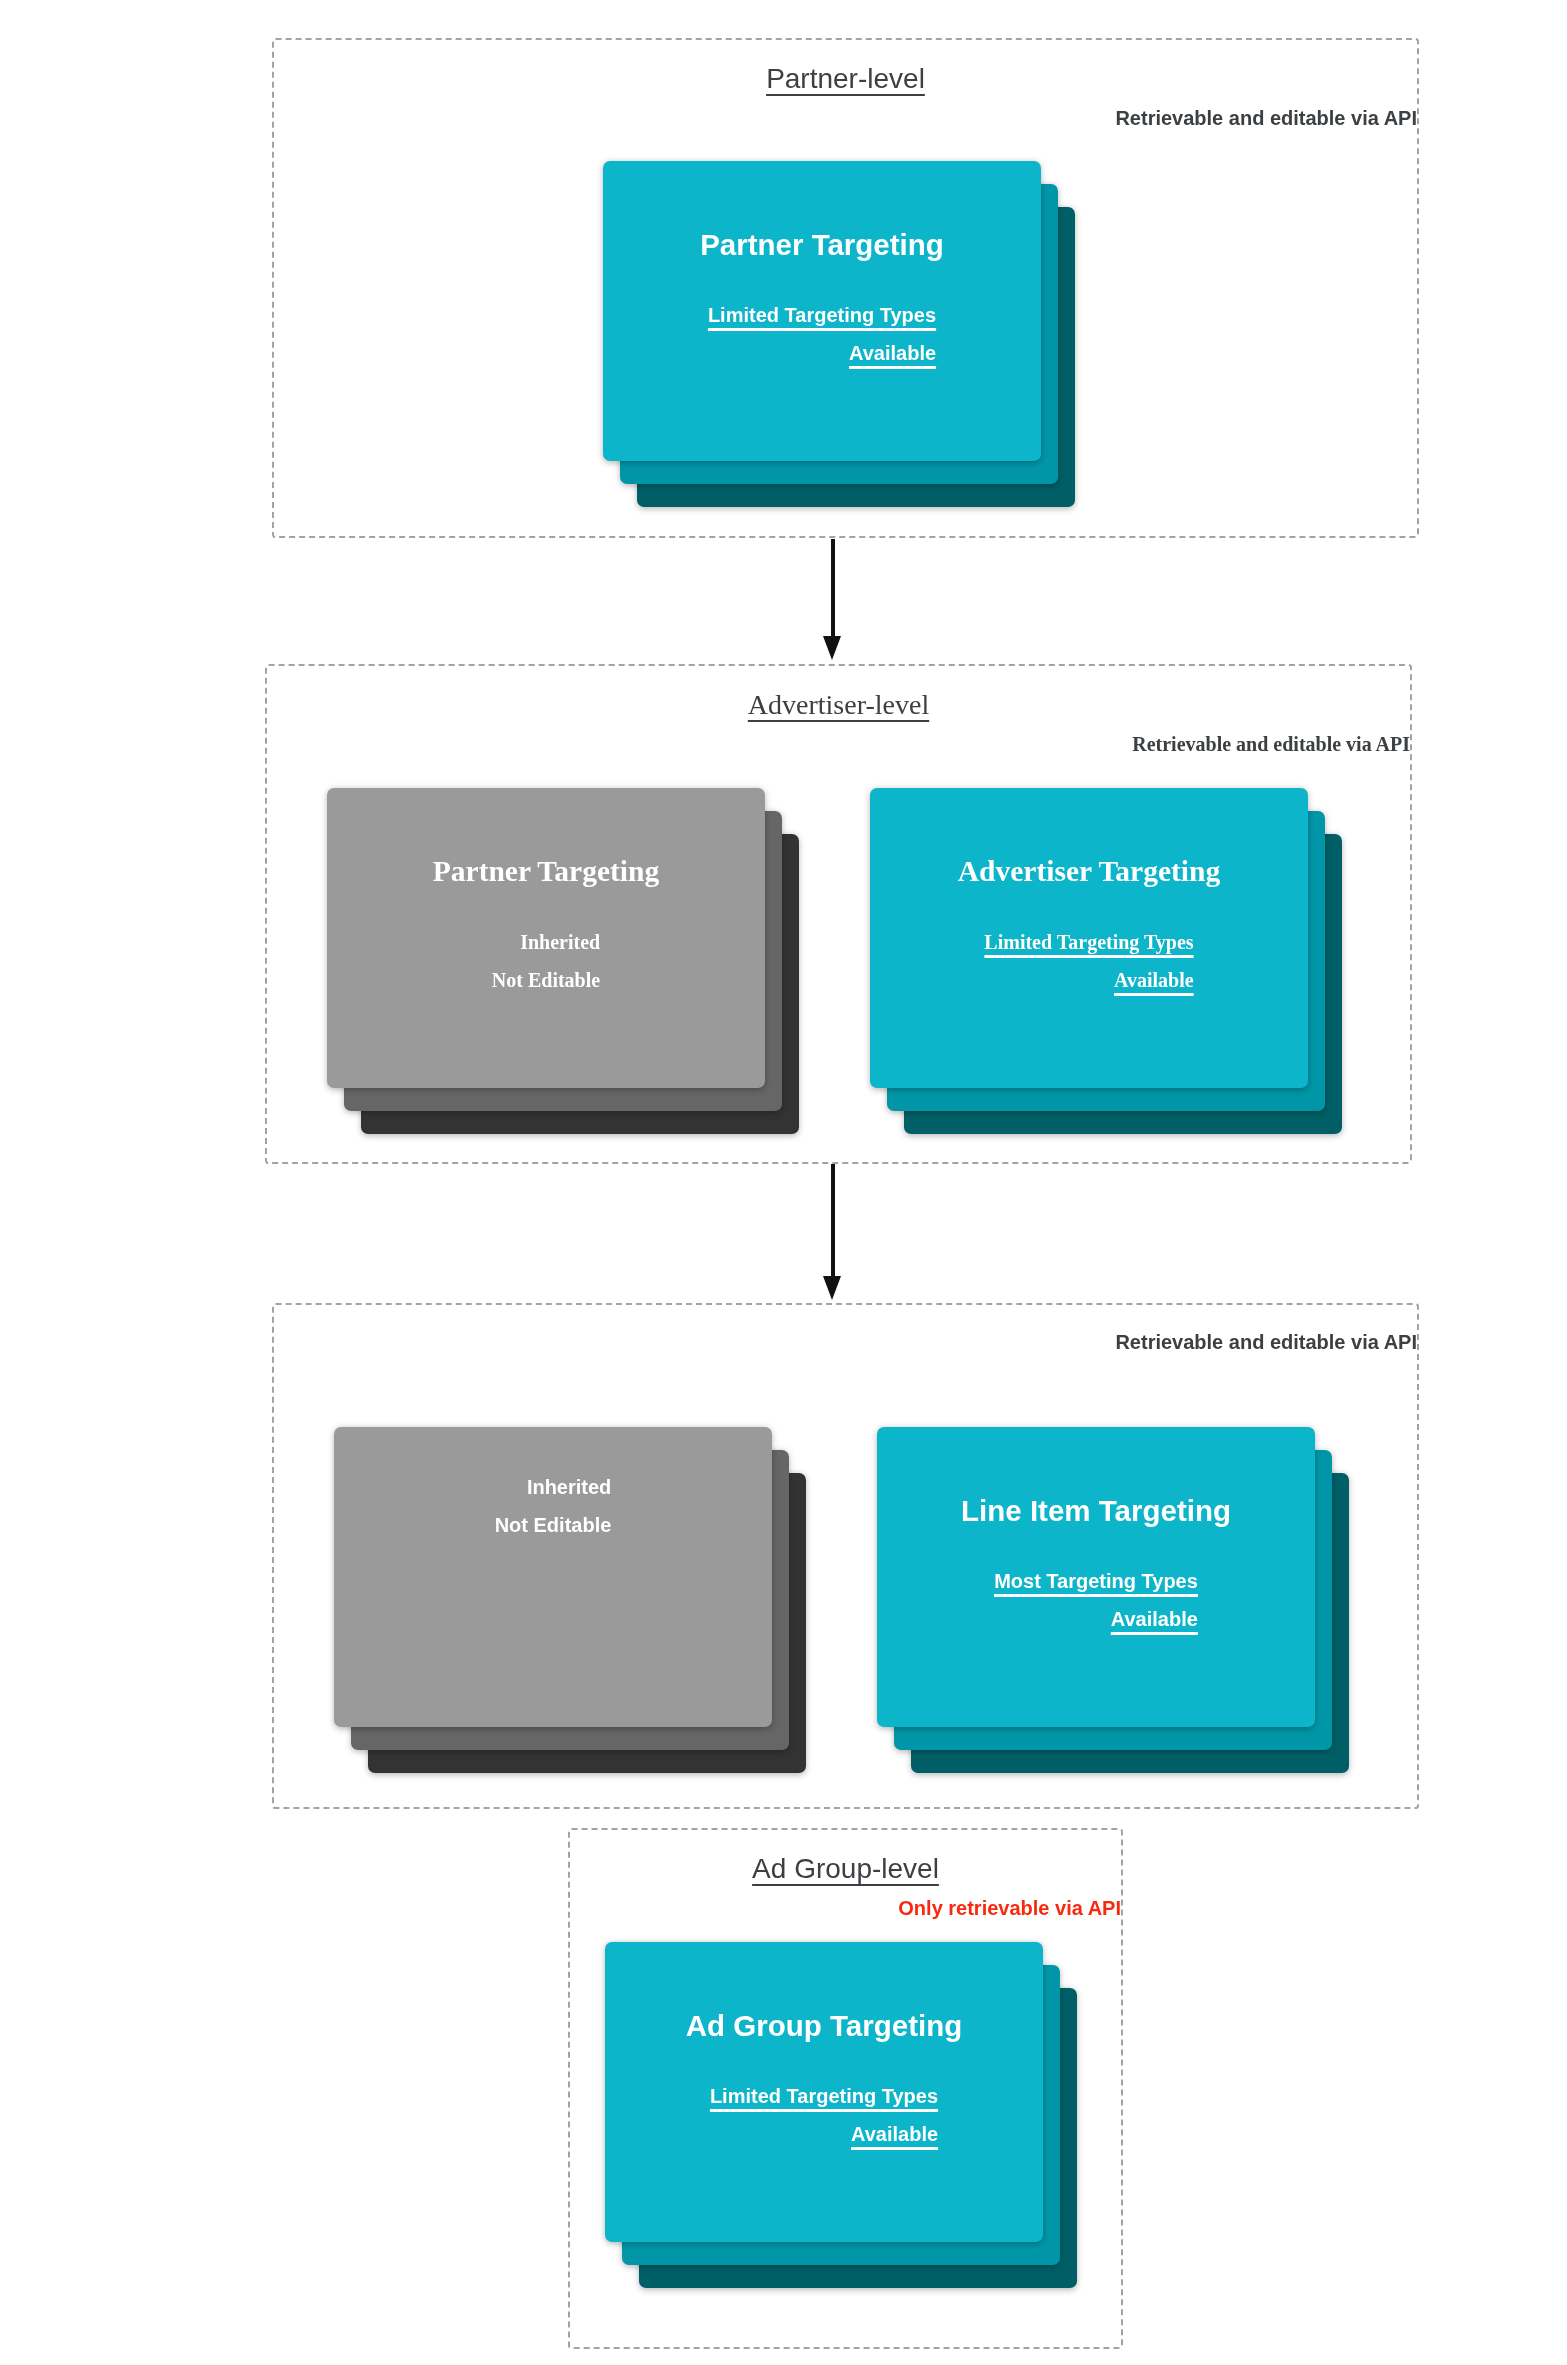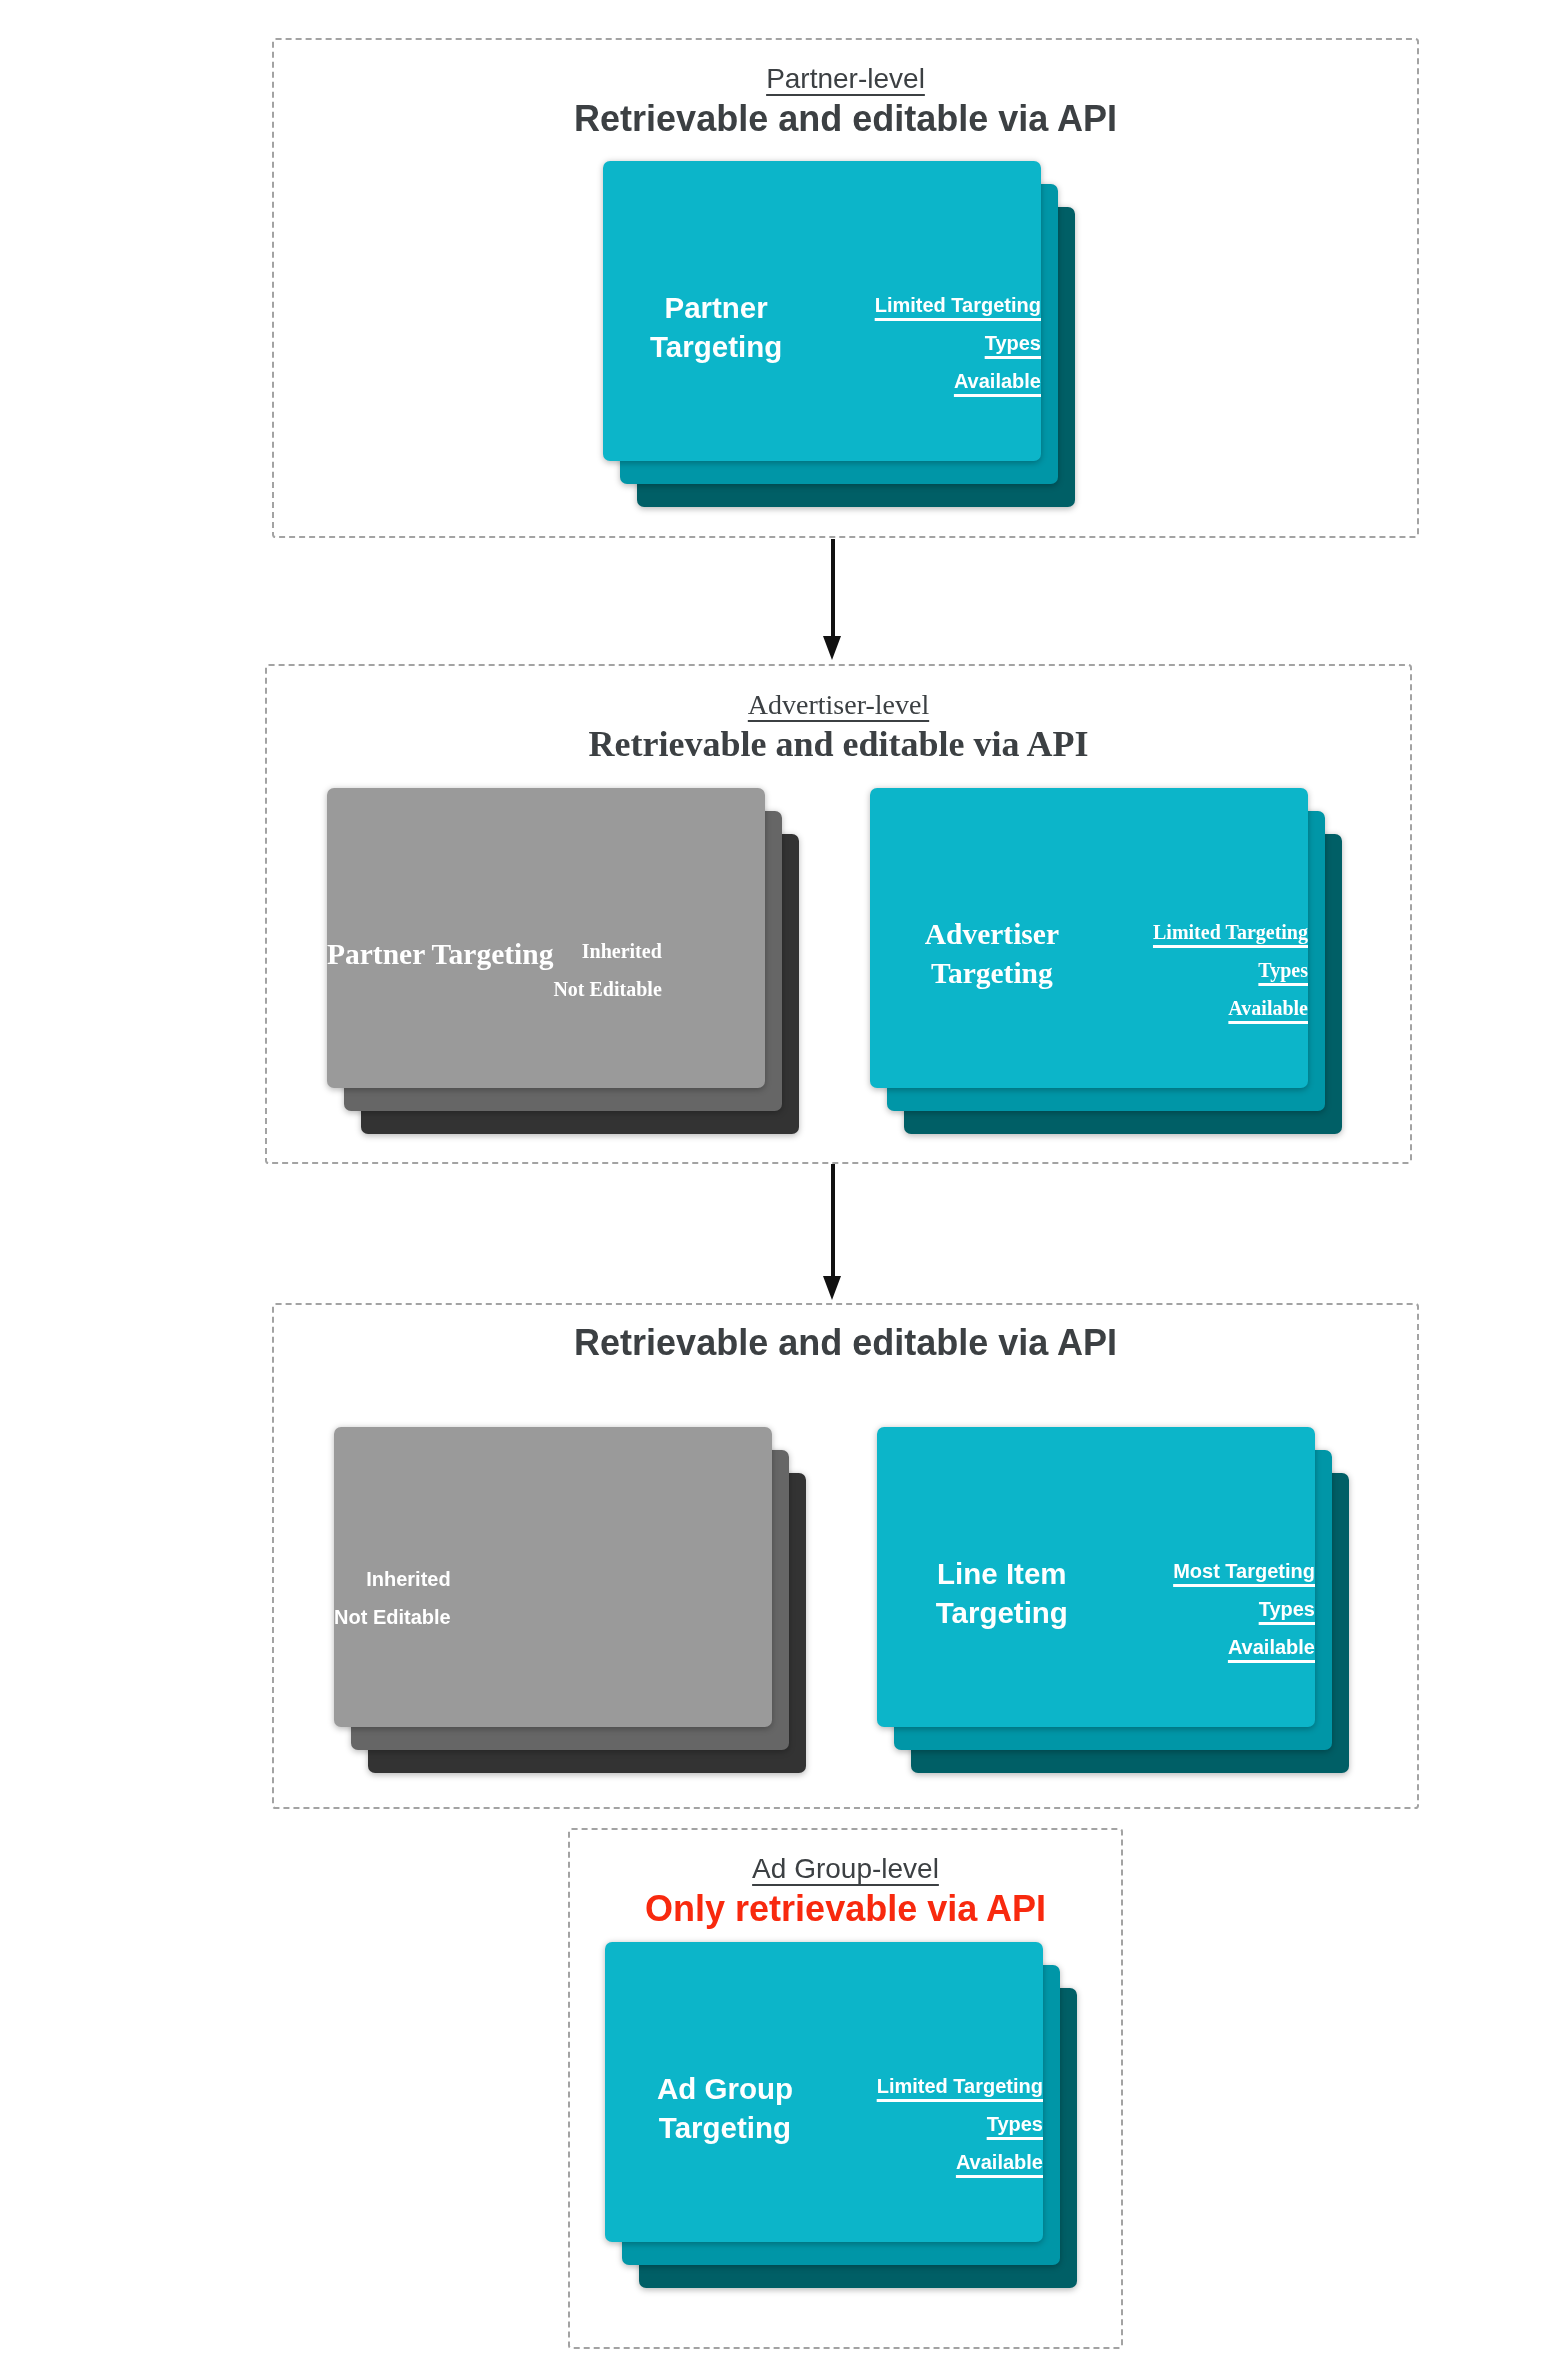--- a/index.html
+++ b/index.html
@@ -22,29 +22,29 @@
   .panel{position:absolute;border:2.7px dashed var(--dash);border-radius:3.6px;text-align:center;padding-top:18px;}
   .s1{left:238px;top:38px;width:1147px;height:500px;}
   .s2{left:231px;top:664px;width:1147px;height:500px;font-family:Liberation Serif, serif;}
   .s3{left:238px;top:1303px;width:1147px;height:506px;}
   .s4{left:534px;top:1828px;width:555px;height:521px;}
 
   .sec-title{
     font-size:28px;font-weight:400;color:var(--ink);line-height:41px;
     text-decoration:underline;text-decoration-thickness:2.2px;text-underline-offset:6.3px;
   }
-  .sec-subtitle{font-size:36px;font-weight:700;color:var(--ink);line-height:39px;}
+  .sec-subtitle{font-size:20px;font-weight:700;color:var(--ink);line-height:39px;text-align:right;}
   .sec-subtitle.red{color:var(--red);}
 
   
   .stack{position:absolute;width:438px;height:300px;}
   .layer{position:absolute;width:438px;height:300px;border-radius:7.1px;box-shadow:0 1.8px 6.3px rgba(0,0,0,0.28);}
   .layer.back{left:34px;top:46px;}
   .layer.mid{left:17px;top:23px;}
-  .layer.front{left:0;top:0;display:flex;flex-direction:row;align-items:center;padding-top:64px;}
+  .layer.front{left:0;top:0;display:flex;flex-direction:column;align-items:center;padding-top:64px;}
   .teal .layer.back{background:var(--teal-back);}
   .teal .layer.mid{background:var(--teal-mid);}
   .teal .layer.front{background:var(--teal-front);}
   .gray .layer.back{background:var(--gray-back);}
   .gray .layer.mid{background:var(--gray-mid);}
   .gray .layer.front{background:var(--gray-front);}
 
   .card-title{
     font-size:29.5px;font-weight:700;color:#ffffff;line-height:39px;text-align:center;
     white-space:pre-line;margin-bottom:32px;

